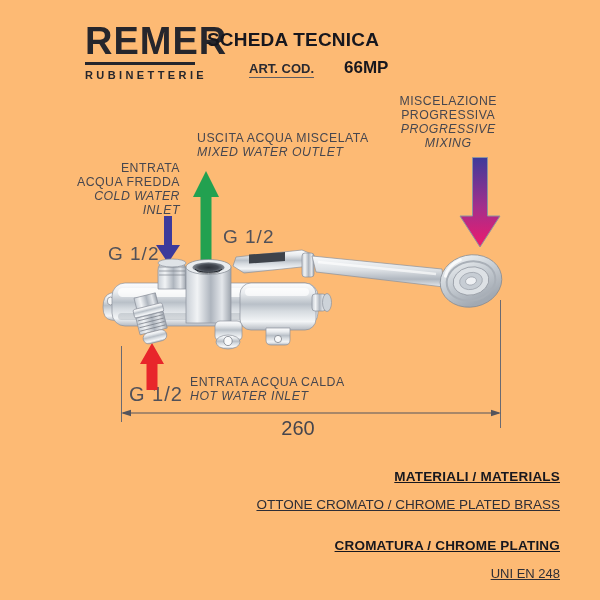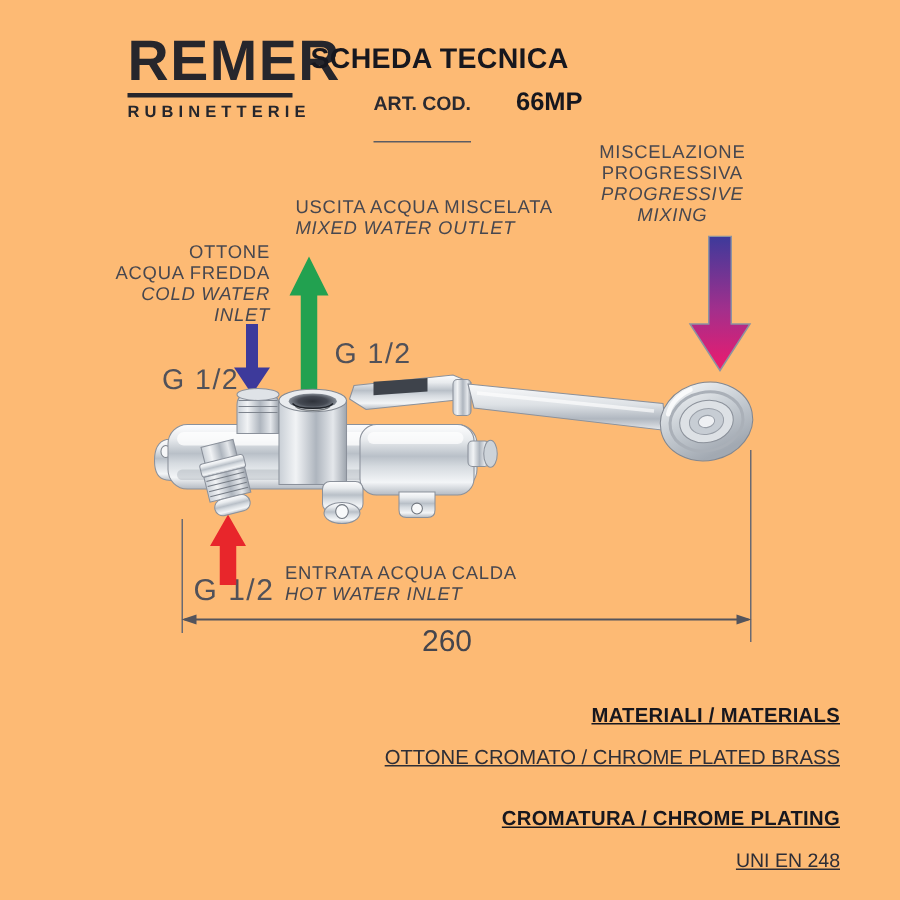--- a/index.html
+++ b/index.html
@@ -8,21 +8,21 @@
   .abs{position:absolute;}
 
   
   .brand{left:85px;top:22px;color:#26262c;}
   .brand-name{font-size:38px;font-weight:700;letter-spacing:1px;line-height:1;}
   .brand-rule{width:110px;height:3px;background:#26262c;margin-top:2px;}
   .brand-sub{font-size:11px;font-weight:700;letter-spacing:3.4px;margin-top:4px;}
   .doc-title-it{left:207px;top:29px;font-size:19px;font-weight:700;color:#17171e;letter-spacing:.2px;}
   .doc-title-en{left:349px;top:29px;font-size:15px;font-weight:700;font-style:italic;color:#17171e;}
   .art-label{left:249px;top:61px;font-size:13px;font-weight:700;color:#2a2a31;
-             border-bottom:1.5px solid #5c5c63;padding-bottom:18px;}
+             border-bottom:1.5px solid #5c5c63;padding-bottom:1px;}
   .art-value{left:344px;top:58px;font-size:17px;font-weight:800;color:#17171e;}
 
   
   .lbl{font-size:12.3px;line-height:14px;letter-spacing:.5px;color:#47474f;}
   .it{font-style:italic;}
   .mixing-block{right:103px;top:94px;text-align:center;}
   .outlet-block{left:197px;top:131px;text-align:left;}
   .cold-block{right:420px;top:161px;text-align:right;white-space:nowrap;}
   .hot-block{left:190px;top:375px;text-align:left;}
   .g12{font-size:19px;color:#515159;letter-spacing:1px;white-space:nowrap;}
@@ -64,21 +64,21 @@
     <div class="it">PROGRESSIVE</div>
     <div class="it">MIXING</div>
   </div>
 
   <div class="abs lbl outlet-block">
     <div>USCITA ACQUA MISCELATA</div>
     <div class="it">MIXED WATER OUTLET</div>
   </div>
 
   <div class="abs lbl cold-block">
-    <div>OTTONE</div>
+    <div>ENTRATA</div>
     <div>ACQUA FREDDA</div>
     <div class="it">COLD WATER</div>
     <div class="it">INLET</div>
   </div>
 
   <div class="abs lbl hot-block">
     <div>ENTRATA ACQUA CALDA</div>
     <div class="it">HOT WATER INLET</div>
   </div>
 

